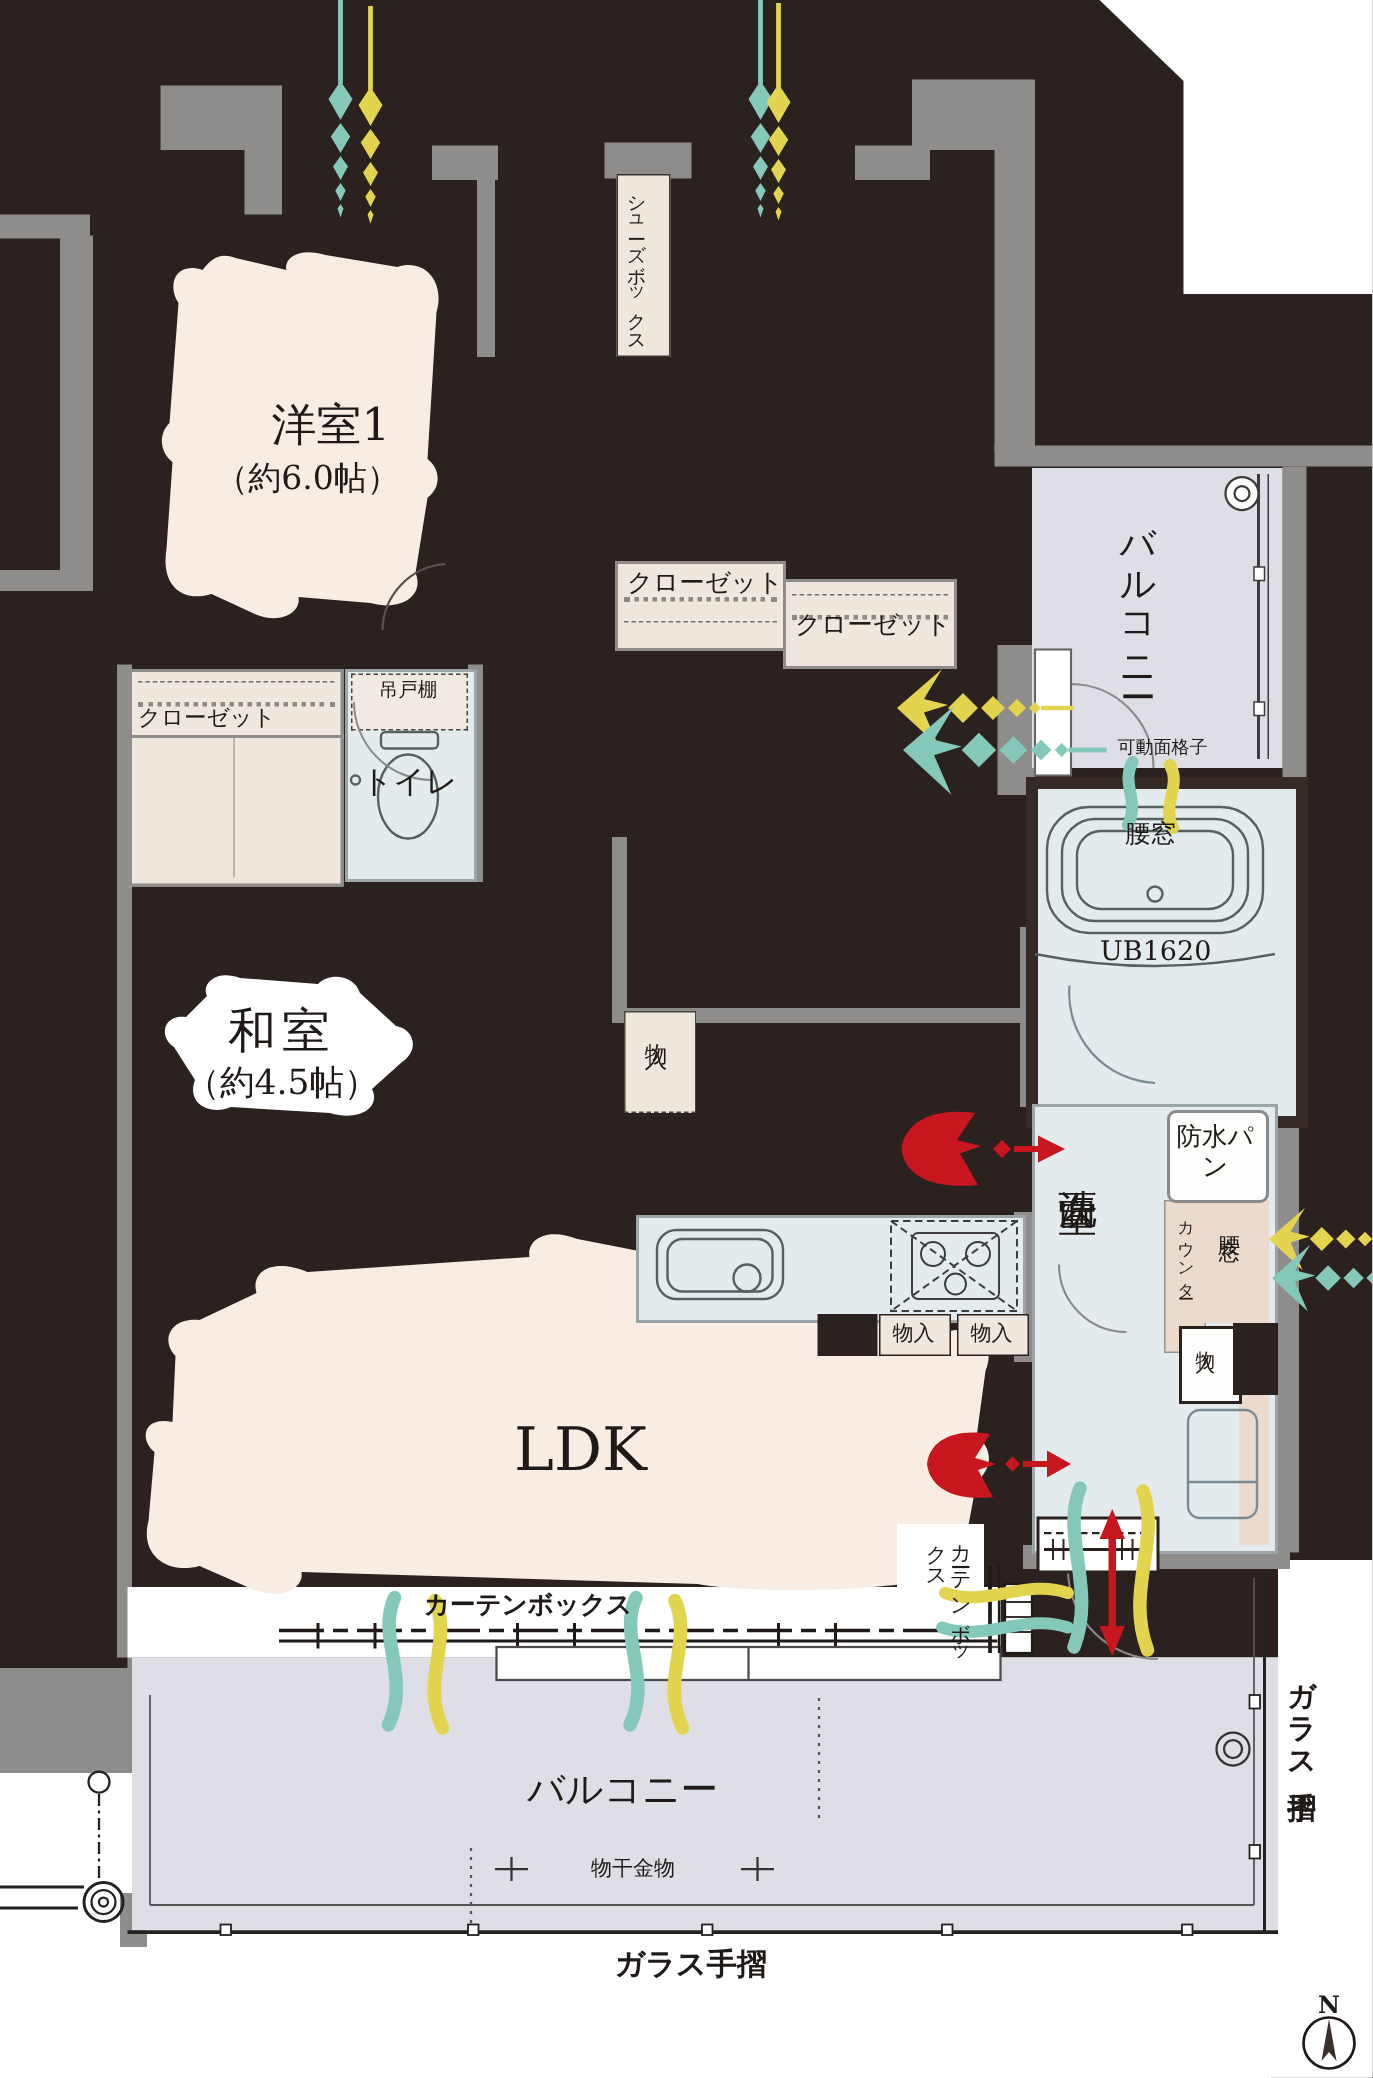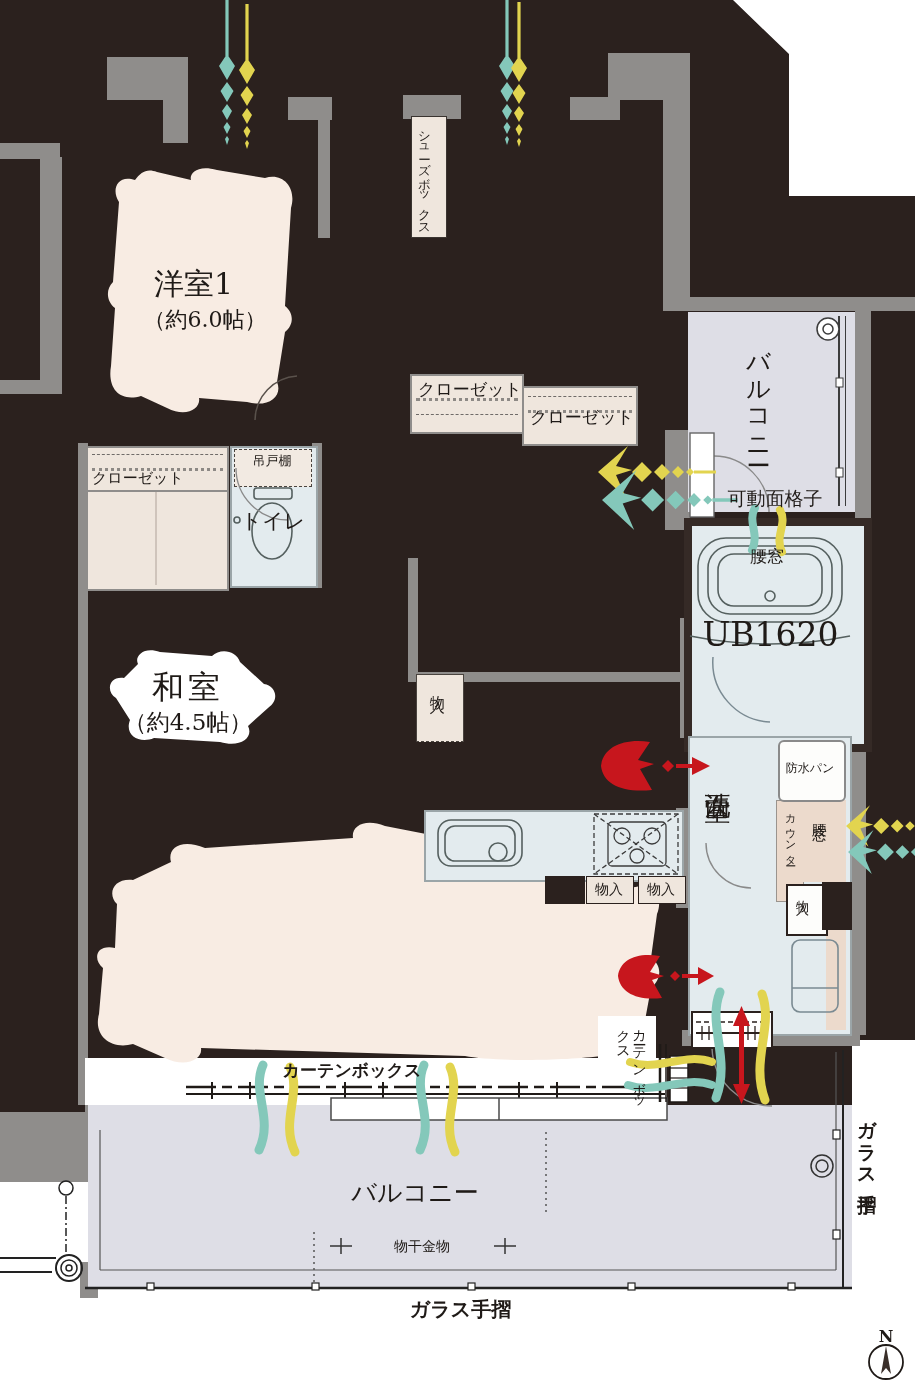--- a/index.html
+++ b/index.html
@@ -293,21 +293,21 @@
       <path d="M733,1026 L741.5,1006 L750,1026 Z"></path>
       <path d="M733,1084 L741.5,1104 L750,1084 Z"></path>
     </g>
 
     <g>
       <circle cx="886" cy="1362" r="17" fill="#fff" stroke="#1f1a17" stroke-width="1.8"></circle>
       <path d="M886,1346 L891,1374 L886,1368 L881,1374 Z" fill="#3a2f2a"></path>
     </g>
   </svg>
 
-  <div class="abs lbl ctr" style="left:116px;top:266px;width:155px;height:36px;font-size:30px">
+  <div class="abs lbl ctr" style="left:143px;top:266px;width:155px;height:36px;font-size:30px">
       <span>洋室1</span>
     </div>
   <div class="abs lbl ctr" style="left:120px;top:306px;width:170px;height:28px;font-size:22px">
       <span>（約6.0帖）</span>
     </div>
 
   <div class="abs lbl vtext" style="left:417px;top:122px;height:112px;font-size:12.5px;letter-spacing:1px">シューズボックス</div>
 
   <div class="abs lbl" style="left:418px;top:380px;font-size:17px">クローゼット</div>
   <div class="abs lbl" style="left:530px;top:408px;font-size:17px">クローゼット</div>
@@ -318,33 +318,36 @@
   <div class="abs lbl ctr" style="left:128px;top:668px;width:120px;height:38px;font-size:32px;letter-spacing:4px">
       <span>和室</span>
     </div>
   <div class="abs lbl ctr" style="left:113px;top:708px;width:150px;height:28px;font-size:23px">
       <span>（約4.5帖）</span>
     </div>
 
   <div class="abs lbl vtext" style="left:428px;top:684px;height:50px;font-size:15px">物入</div>
 
   <div class="abs lbl vtext" style="left:744px;top:335px;height:160px;font-size:24px">バルコニー</div>
-  <div class="abs lbl ctr" style="left:700px;top:488px;width:150px;height:22px;font-size:19px">可動面格子</div>
+  <div class="abs lbl ctr" style="left:700px;top:488px;width:150px;height:22px;font-size:12px">可動面格子</div>
   <div class="abs lbl ctr" style="left:734px;top:546px;width:66px;height:22px;font-size:17px">腰窓</div>
-  <div class="abs lbl ctr" style="left:718px;top:620px;width:105px;height:30px;font-size:33px">UB1620</div>
+  <div class="abs lbl ctr" style="left:718px;top:620px;width:105px;height:30px;font-size:18px">UB1620</div>
 
   <div class="abs lbl vtext" style="left:702px;top:772px;height:130px;font-size:26px">洗面室</div>
-  <div class="abs lbl ctr" style="left:782px;top:744px;width:56px;height:50px;font-size:12px">防水パン</div>
+  <div class="abs lbl ctr" style="left:782px;top:744px;width:56px;height:50px;font-size:17px">防水パン</div>
   <div class="abs lbl vtext" style="left:783px;top:806px;height:90px;font-size:11px;letter-spacing:1px">カウンター</div>
   <div class="abs lbl vtext" style="left:810px;top:812px;height:60px;font-size:15px">腰窓</div>
   <div class="abs lbl vtext" style="left:794px;top:890px;height:38px;font-size:13px">物入</div>
 
   <div class="abs lbl ctr" style="left:586px;top:879px;width:46px;height:20px;font-size:14px">物入</div>
   <div class="abs lbl ctr" style="left:638px;top:879px;width:46px;height:20px;font-size:14px">物入</div>
 
+  <div class="abs lbl ctr" style="left:322px;top:944px;width:130px;height:46px;font-size:40px">
+      <span>LDK</span>
+    </div>
 
   <div class="abs lbl bold ctr" style="left:266px;top:1060px;width:172px;height:22px;font-size:17px">カーテンボックス</div>
   <div class="abs lbl vtext" style="left:608px;top:1020px;width:40px;height:92px;font-size:14px;letter-spacing:1px">カーテンボックス</div>
 
   <div class="abs lbl ctr" style="left:340px;top:1178px;width:150px;height:30px;font-size:25px">バルコニー</div>
   <div class="abs lbl ctr" style="left:366px;top:1234px;width:112px;height:24px;font-size:14px">物干金物</div>
 
   <div class="abs lbl bold vtext" style="left:856px;top:1108px;height:130px;font-size:19px">ガラス手摺</div>
   <div class="abs lbl bold ctr" style="left:388px;top:1296px;width:145px;height:26px;font-size:20px">ガラス手摺</div>
 

